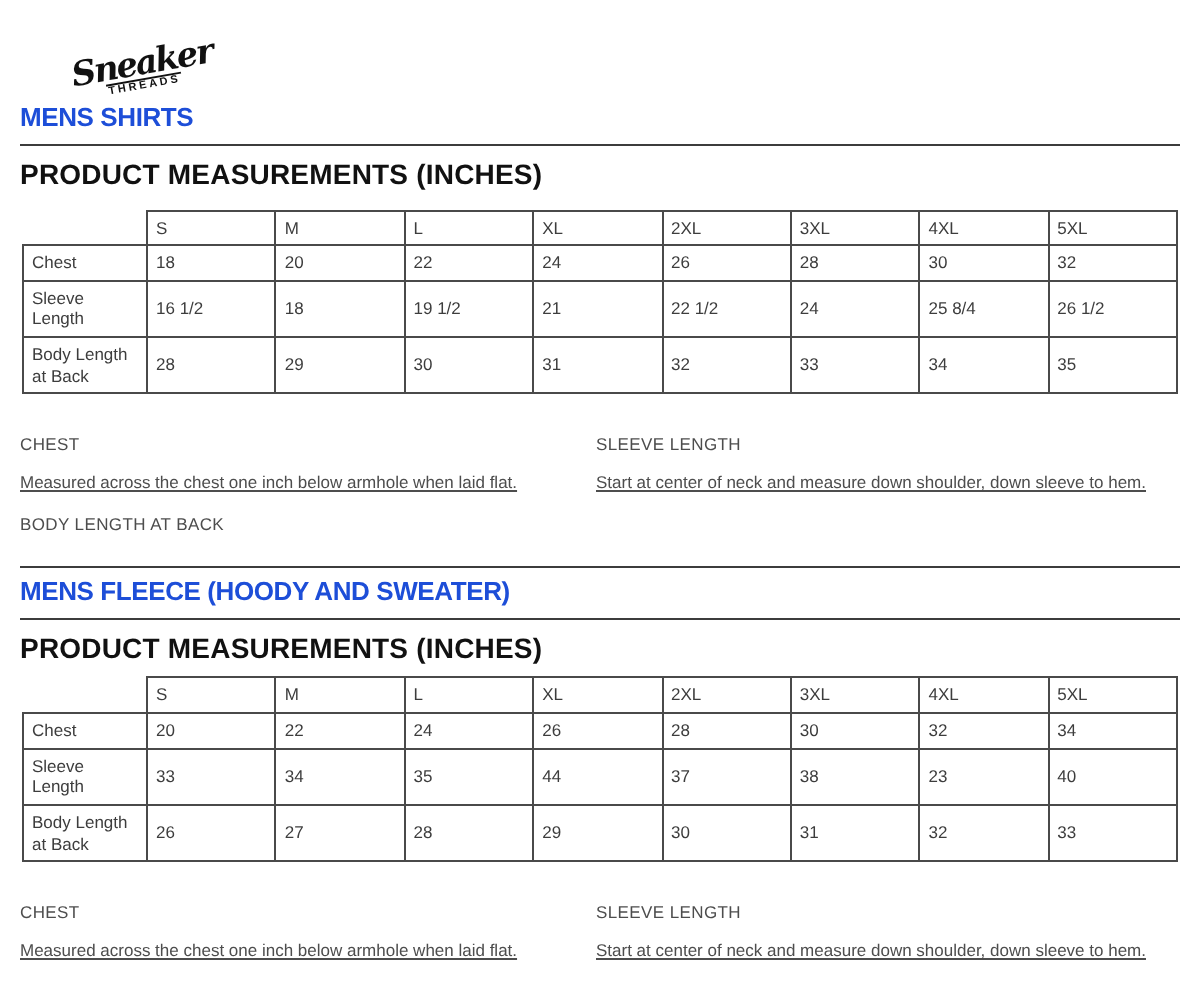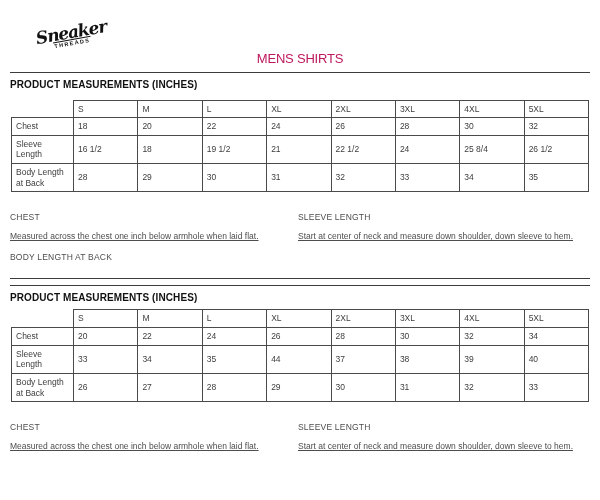--- a/index.html
+++ b/index.html
@@ -40,34 +40,34 @@
     letter-spacing: 1.4px;
     margin: -2px 0 0 16px;
     border-top: 1px solid #111;
     padding-top: 1px;
     width: 38px;
     text-align: center;
   }
 
   
   .section-title {
-    text-align: center;
+    text-align: left;
     font-size: 13px;
-    font-weight: normal;
-    color: #be185d;
+    font-weight: bold;
+    color: #1d4ed8;
     letter-spacing: -0.2px;
     margin: 4px 0 0 0;
   }
   .rule {
     border: none;
     border-top: 1.5px solid #3c3c3c;
     margin: 6px 0 0 0;
   }
   .table-heading {
-    font-size: 10px;
+    font-size: 14px;
     font-weight: bold;
     color: #111;
     margin: 6px 0 0 0;
     letter-spacing: 0.1px;
   }
 
   
   table.size-table {
     border-collapse: collapse;
     table-layout: fixed;
@@ -196,20 +196,21 @@
             <div class="def-term">SLEEVE LENGTH</div>
             <div class="def-desc">Start at center of neck and measure down shoulder, down sleeve to hem.</div>
           </div>
         </div>
     </div>
   </section>
 
   <hr class="rule" style="margin-top:10px">
 
   <section>
+    <h1 class="section-title">MENS FLEECE (HOODY AND SWEATER)</h1>
     <hr class="rule">
     <h2 class="table-heading">PRODUCT MEASUREMENTS (INCHES)</h2>
 
     <table class="size-table" style="margin-top:6px">
       <colgroup>
           <col class="label-col">
         </colgroup>
       <thead>
         <tr>
           <th></th>
@@ -236,21 +237,21 @@
             <td>34</td>
           </tr>
           <tr>
             <th>Sleeve Length</th>
             <td>33</td>
             <td>34</td>
             <td>35</td>
             <td>44</td>
             <td>37</td>
             <td>38</td>
-            <td>39</td>
+            <td>23</td>
             <td>40</td>
           </tr>
           <tr>
             <th>Body Length at Back</th>
             <td>26</td>
             <td>27</td>
             <td>28</td>
             <td>29</td>
             <td>30</td>
             <td>31</td>

